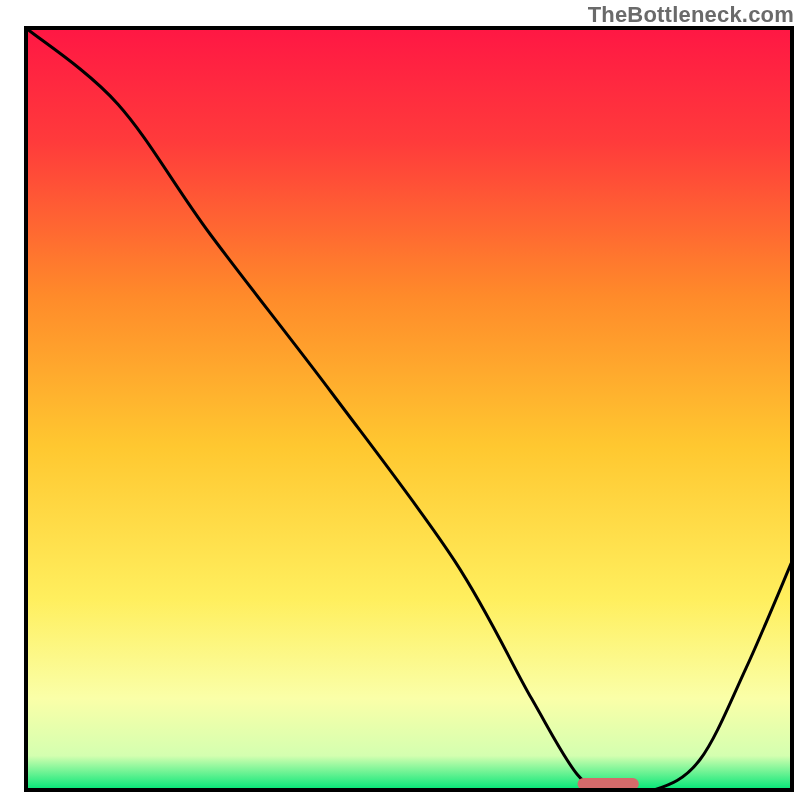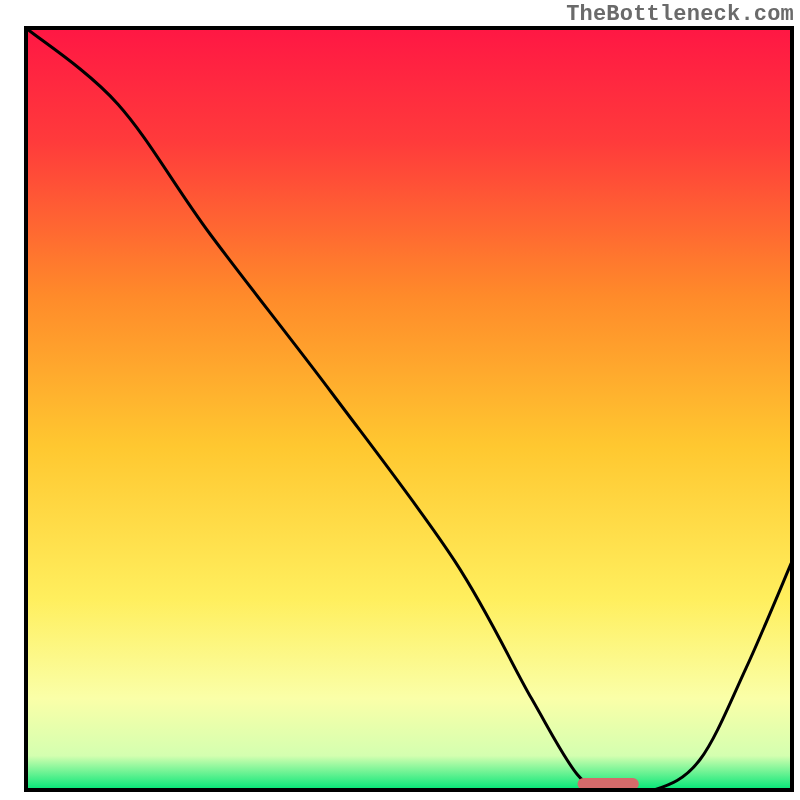--- a/index.html
+++ b/index.html
@@ -7,21 +7,20 @@
     padding: 0;
     width: 800px;
     height: 800px;
     background: #ffffff;
     font-family: Arial, Helvetica, sans-serif;
   }
   .chart-container {
     position: relative;
     width: 800px;
     height: 632px;
-    font-family: Liberation Mono, monospace;
   }
   .watermark {
     position: absolute;
     top: 2px;
     right: 6px;
     font-size: 22px;
     font-weight: 600;
     color: #6a6a6a;
     letter-spacing: 0.2px;
     z-index: 3;

